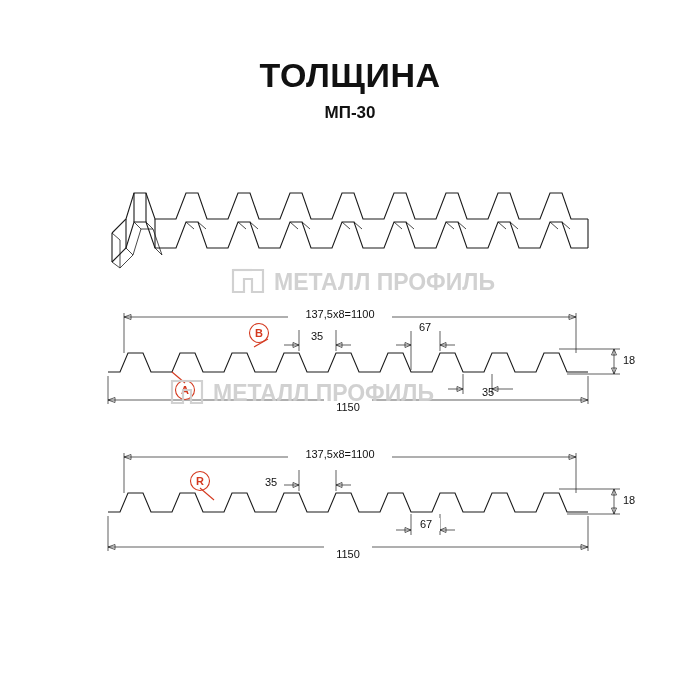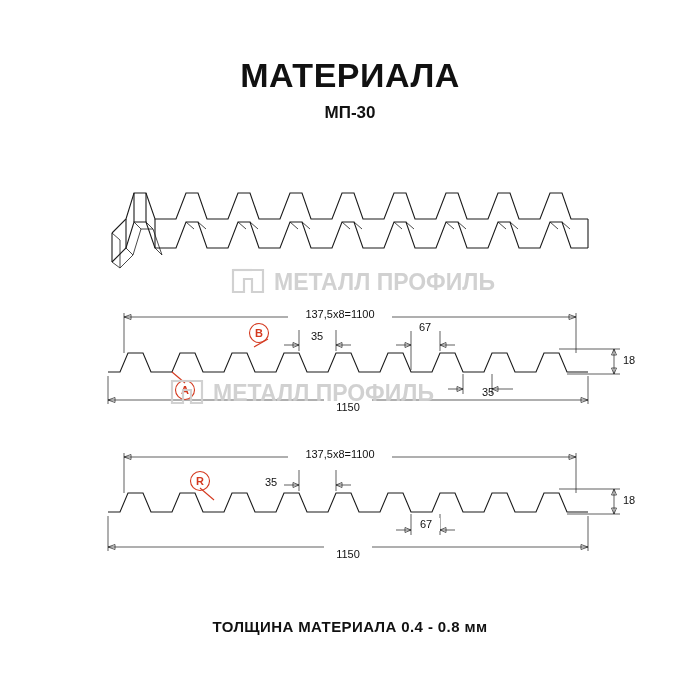--- a/index.html
+++ b/index.html
@@ -62,23 +62,22 @@
   .mark-t { fill: #d4391f; font-size: 11px; font-weight: bold; font-family: "Liberation Sans", sans-serif; }
   .dim-t { fill: #111; font-size: 11px; font-family: "Liberation Sans", sans-serif; }
   .wm-t { fill: #cfcfcf; font-size: 23px; font-weight: bold; font-family: "Liberation Sans", sans-serif; }
   .wm-s { stroke: #cfcfcf; fill: none; stroke-width: 2.2; }
 </style>
 </head>
 <body>
 
 <div class="sheet">
 
-  <div class="title">МАТЕРИАЛА</div>
+  <div class="title">ТОЛЩИНА</div>
   <div class="subtitle">МП-30</div>
-  <div class="footer">ТОЛЩИНА МАТЕРИАЛА 0.4 - 0.8 мм</div>
 
   <svg class="sheet" width="700" height="700" viewBox="0 0 700 700">
 
     <g>
 
       <path class="ln" d="M112,233 L126,219 L134,193 L146,193 L155,219 L176,219 L186,193 L198,193 L207,219 L228,219 L238,193 L250,193 L259,219 L280,219 L290,193 L302,193 L311,219 L332,219 L342,193 L354,193 L363,219 L384,219 L394,193 L406,193 L415,219 L436,219 L446,193 L458,193 L467,219 L488,219 L498,193 L510,193 L519,219 L540,219 L550,193 L562,193 L571,219 L588,219"></path>
 
       <path class="ln" d="M112,262 L126,248 L134,222 L146,222 L155,248 L176,248 L186,222 L198,222 L207,248 L228,248 L238,222 L250,222 L259,248 L280,248 L290,222 L302,222 L311,248 L332,248 L342,222 L354,222 L363,248 L384,248 L394,222 L406,222 L415,248 L436,248 L446,222 L458,222 L467,248 L488,248 L498,222 L510,222 L519,248 L540,248 L550,222 L562,222 L571,248 L588,248"></path>
 
       <path class="ln" d="M112,233 L112,262"></path>

